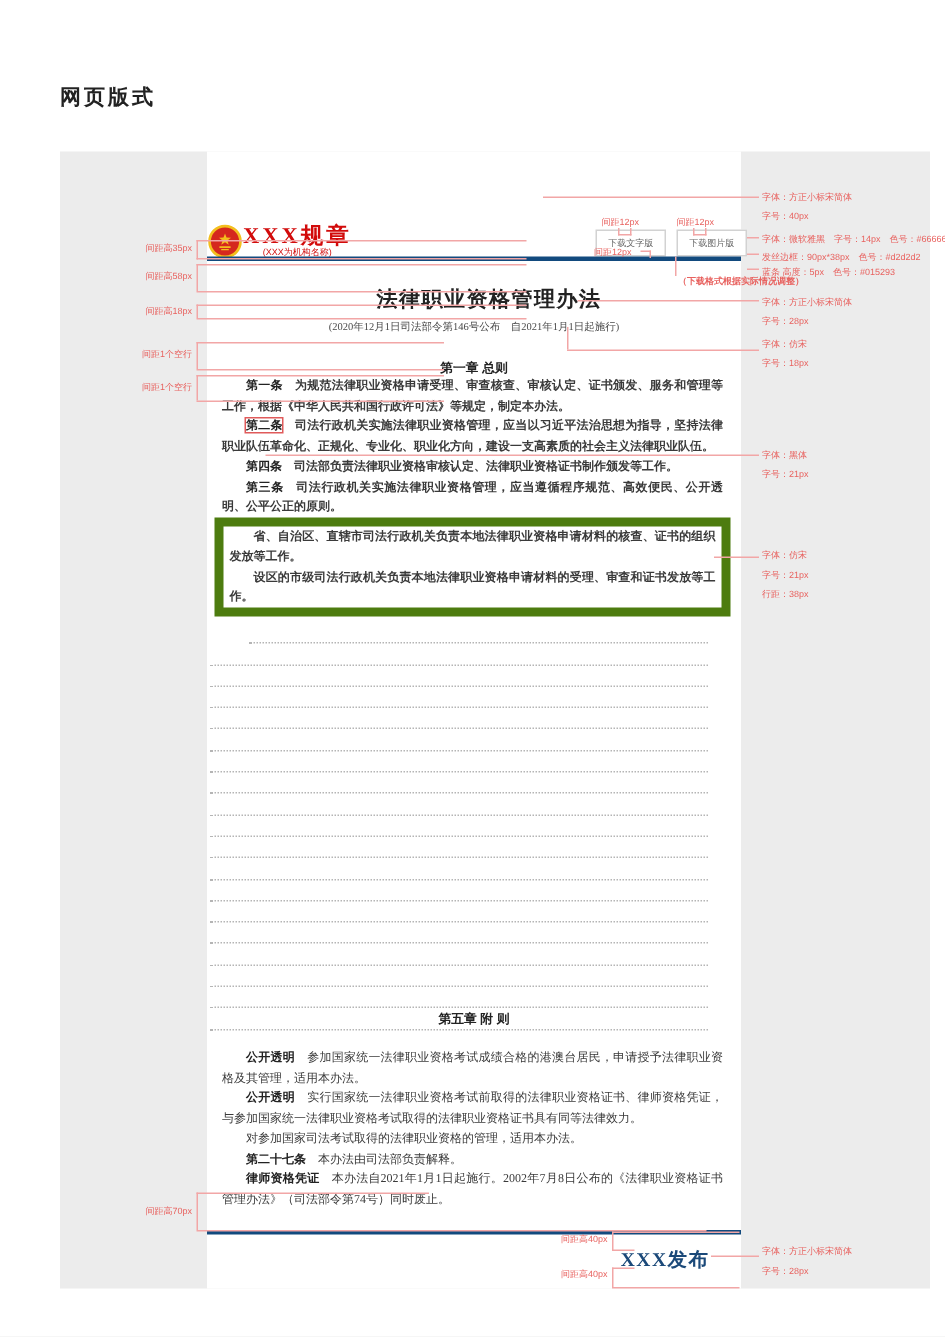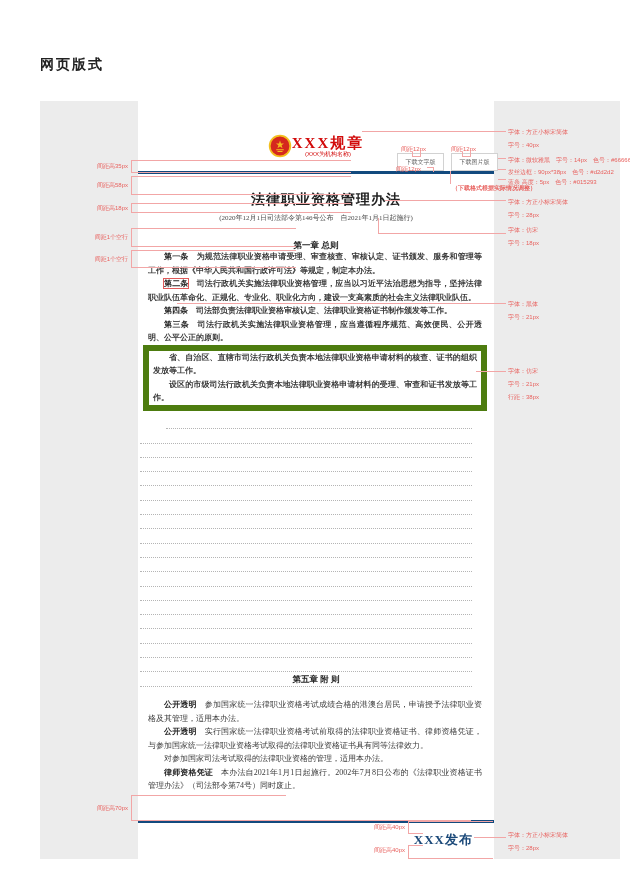--- a/index.html
+++ b/index.html
@@ -2,21 +2,21 @@
 <html><head>
 <meta charset="utf-8">
 <style>
   html,body{margin:0;padding:0;}
   body{width:630px;height:891px;background:#ffffff;font-family:"Liberation Sans","DejaVu Sans",sans-serif;-webkit-font-smoothing:antialiased;}
   .stage{position:relative;width:630px;height:891px;overflow:hidden;}
   .page-label{position:absolute;left:40px;top:56px;font-size:14px;font-weight:bold;color:#222;letter-spacing:2px;margin:0;}
   .canvas{position:absolute;left:40px;top:101px;width:580px;height:758px;background:#ececec;}
   .page{position:absolute;left:138px;top:101px;width:356px;height:758px;background:#ffffff;}
   
-  .masthead{position:absolute;top:33px;left:0;right:0;display:flex;justify-content:center;align-items:center;gap:0;}
+  .masthead{position:absolute;top:48px;left:0;right:0;display:flex;justify-content:flex-start;align-items:center;gap:0;}
   .brand-col{text-align:center;}
   .brand-title{font-family:"Liberation Serif","DejaVu Serif",serif;font-size:15px;font-weight:bold;color:#d20b0b;letter-spacing:2px;line-height:16px;}
   .brand-note{font-size:6px;color:#d20b0b;line-height:7px;}
   
   .dl{position:absolute;top:52px;right:-4px;display:flex;gap:7px;}
   .dl-btn{width:45px;height:16px;background:#fff;border:1px solid #d2d2d2;color:#666666;font-size:6px;display:flex;align-items:center;justify-content:center;cursor:pointer;}
   .bluebar{position:absolute;left:0;right:0;height:3px;background:#124a7e;}
   
   .doc-title{position:absolute;top:90px;left:0;right:0;text-align:center;font-size:14px;font-weight:bold;color:#222;letter-spacing:1px;font-family:"Liberation Serif","DejaVu Serif",serif;padding-left:20px;}
   .doc-date{position:absolute;top:112px;left:0;right:0;text-align:center;font-size:7px;color:#4a4a4a;font-family:"Liberation Serif","DejaVu Serif",serif;}
@@ -108,20 +108,21 @@
         <div class="dot-row"></div>
         <div class="dot-row"></div>
       </div>
 
     <div class="chapter" style="top:573px;">第五章 附 则</div>
 
     <div class="articles" id="articles-bottom" style="top:597px;">
         <p><b>公开透明</b>　参加国家统一法律职业资格考试成绩合格的港澳台居民，申请授予法律职业资格及其管理，适用本办法。</p>
         <p><b>公开透明</b>　实行国家统一法律职业资格考试前取得的法律职业资格证书、律师资格凭证，与参加国家统一法律职业资格考试取得的法律职业资格证书具有同等法律效力。</p>
         <p>对参加国家司法考试取得的法律职业资格的管理，适用本办法。</p>
+        <p><b>第二十七条</b>　本办法由司法部负责解释。</p>
         <p><b>律师资格凭证</b>　本办法自2021年1月1日起施行。2002年7月8日公布的《法律职业资格证书管理办法》（司法部令第74号）同时废止。</p>
       </div>
 
     <div class="bluebar" style="top:719px;"></div>
     <div class="publisher">XXX发布</div>
   </div>
 
   <div class="ann ann-left" style="top:162px;">间距高35px</div>
   <div class="mline w1px" style="left:131px;top:160px;height:13px;"></div>
   <div class="mline h1px" style="left:131px;top:160px;width:220px;"></div>

